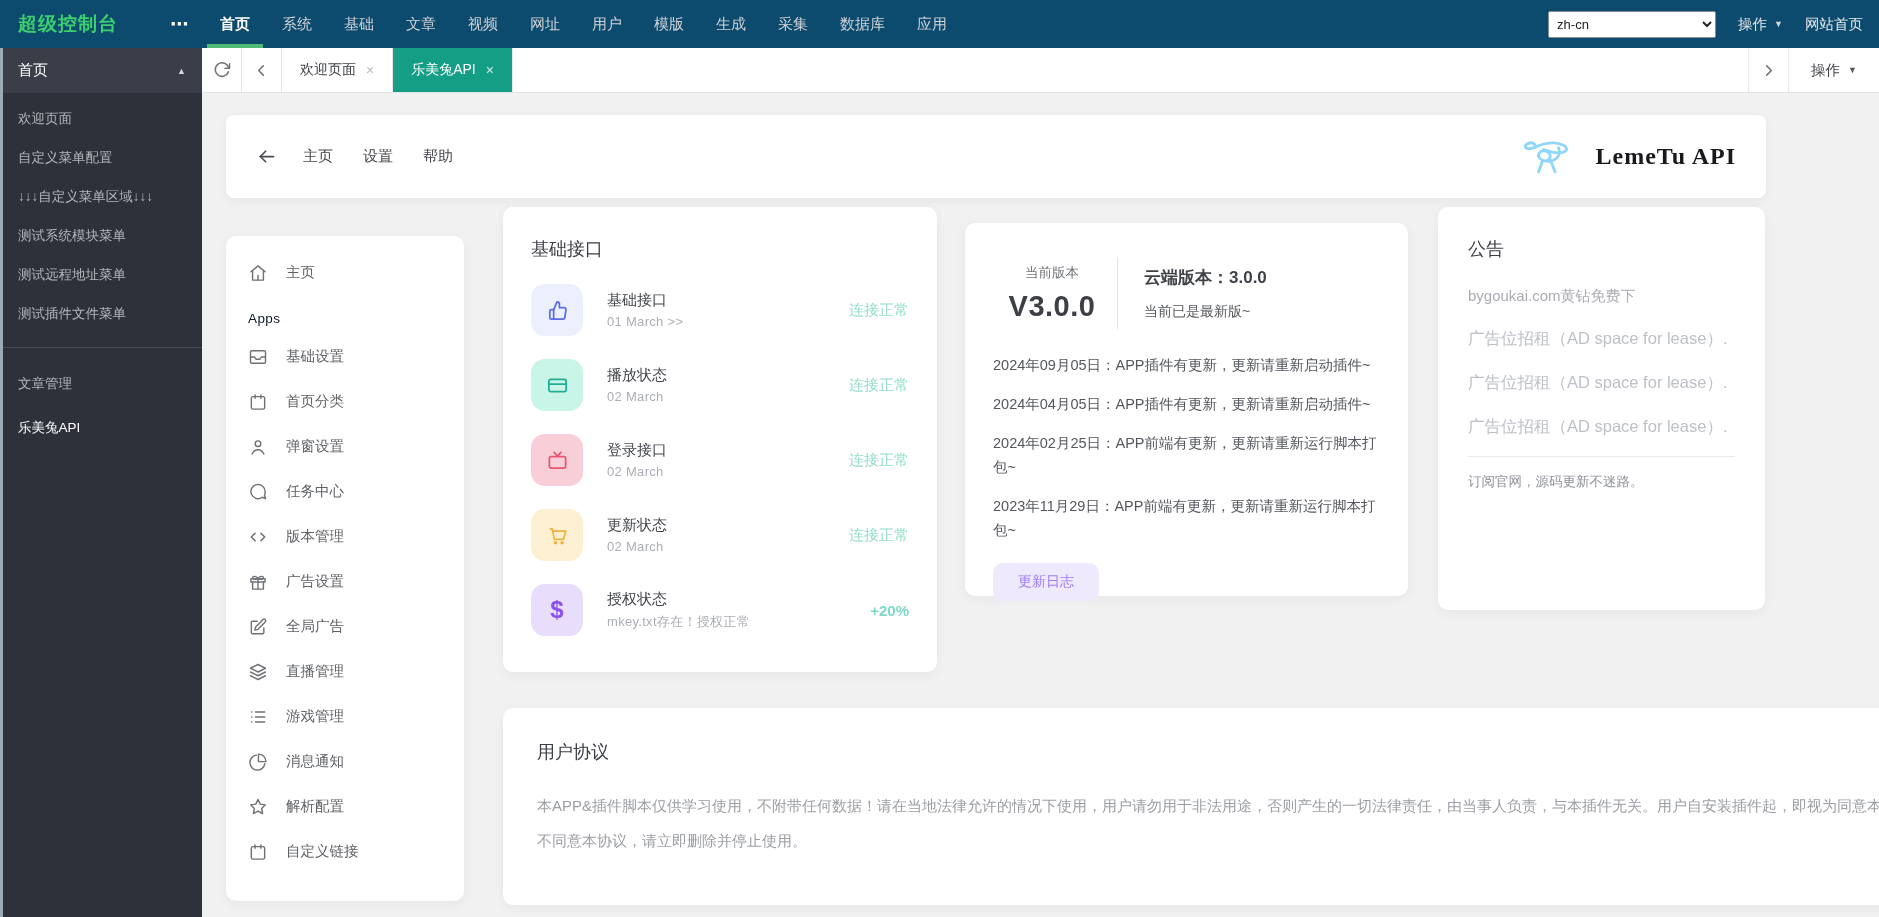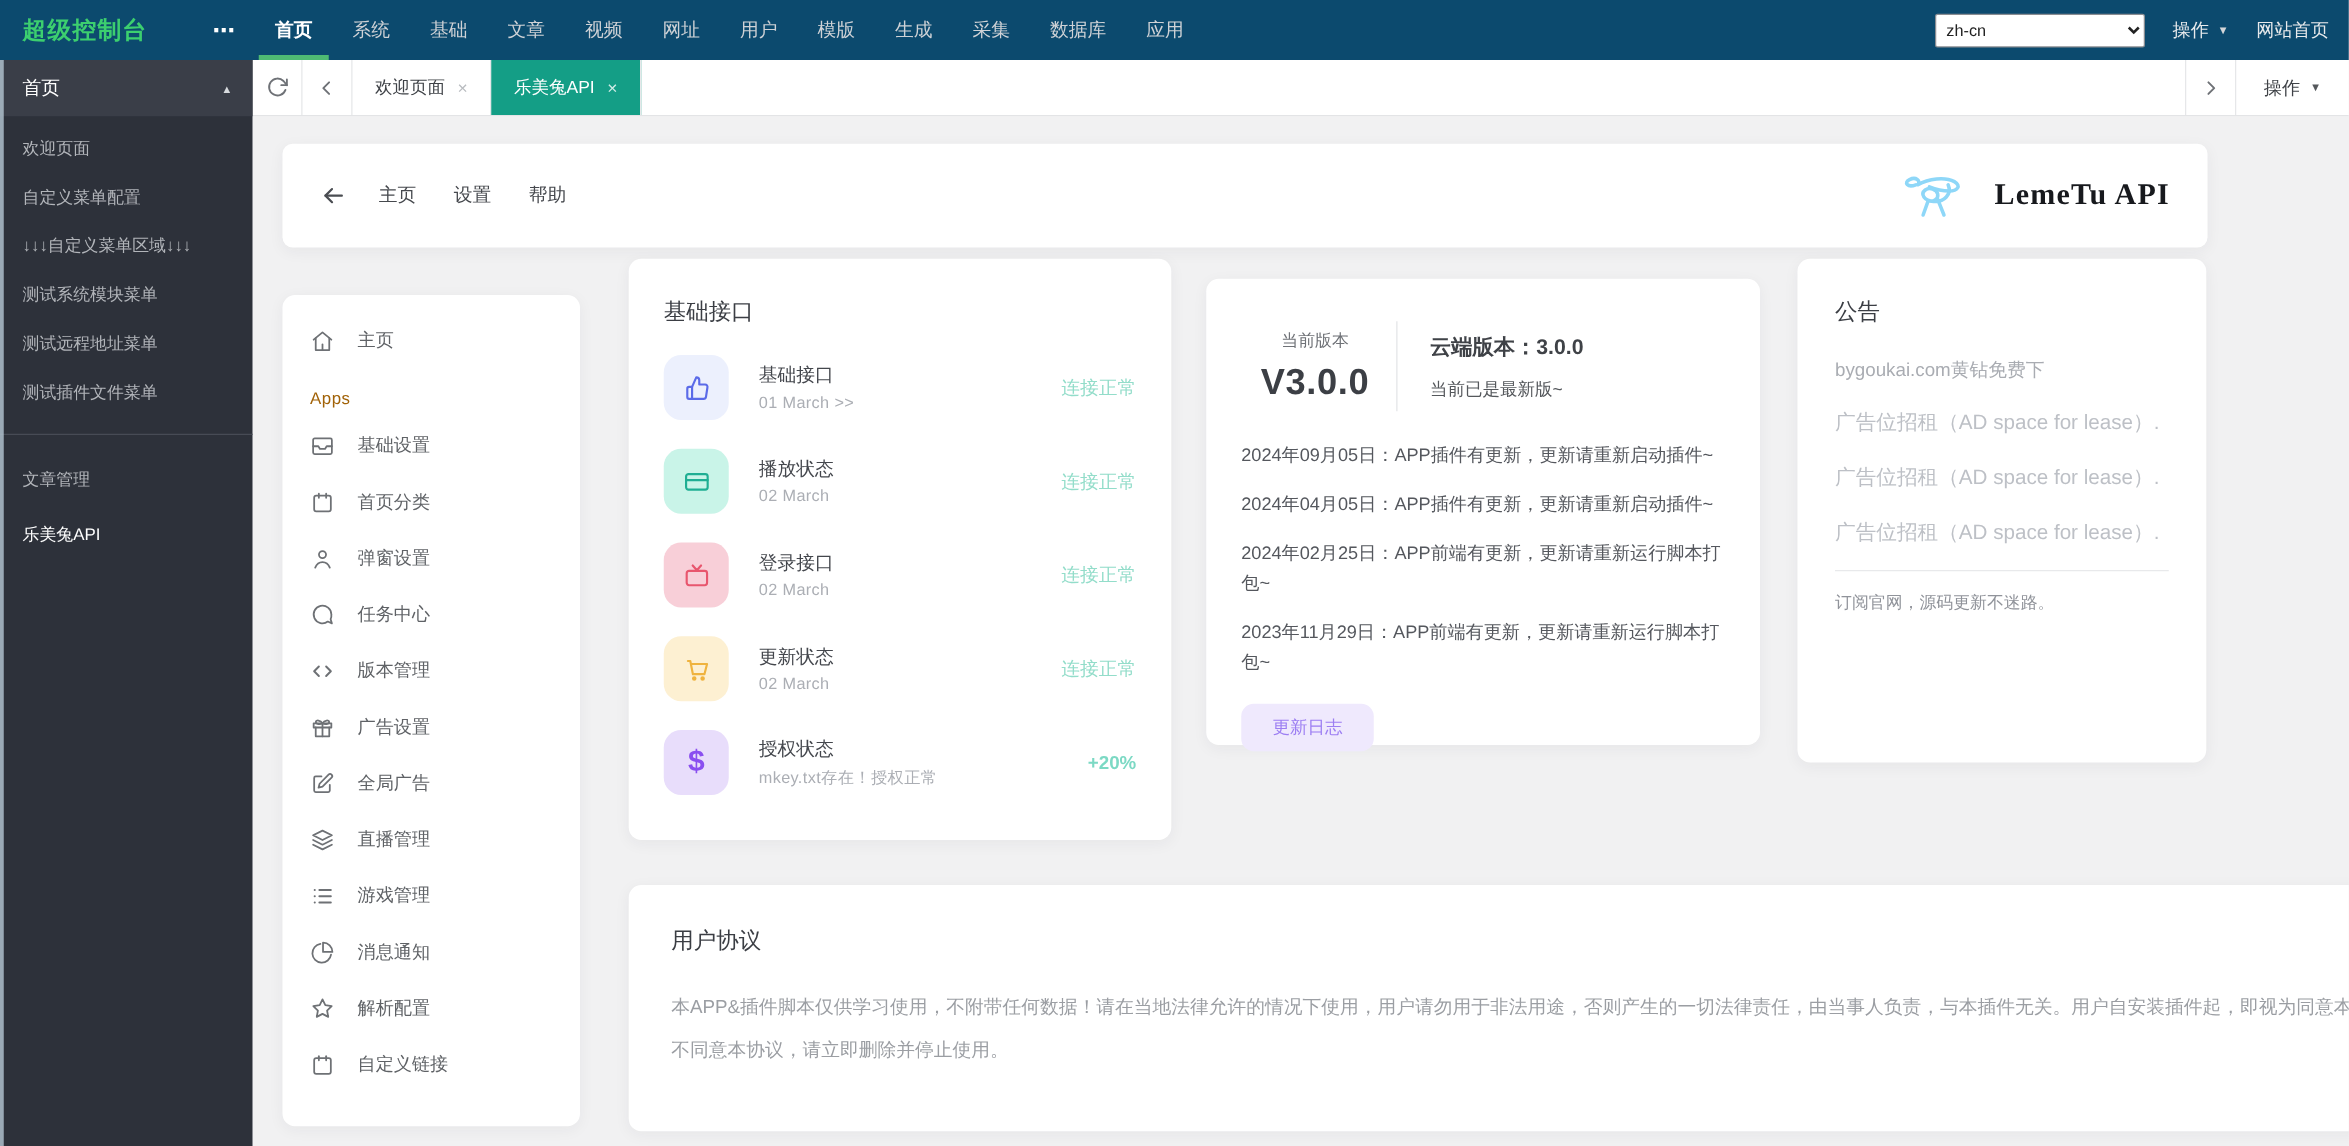--- a/index.html
+++ b/index.html
@@ -73,21 +73,21 @@
   .hdr-menu { display:flex; gap:30px; }
   .hdr-menu-item { font-size:15px; color:#46494e; cursor:pointer; }
   .hdr-brand { margin-left:auto; display:flex; align-items:center; gap:23px; }
   .hdr-brand .brand-text { font-family:"Liberation Serif","DejaVu Serif",serif;
     font-weight:bold; font-size:24px; color:#17191d; letter-spacing:1px; }
 
   .sidenav-card { left:24px; top:143px; width:238px; height:665px; padding:14px 0; }
   .snav-item { height:45px; display:flex; align-items:center; gap:18px; padding:0 22px;
     font-size:14.5px; color:#5f6266; cursor:pointer; }
   .snav-item .ic { color:#6e7175; display:flex; }
-  .snav-section { padding:16px 22px 8px; font-size:13.5px; color:#a16207;
+  .snav-section { padding:16px 22px 8px; font-size:13.5px; color:#0f172a;
     letter-spacing:.4px; }
 
   .dash-card { left:301px; top:114px; width:434px; height:465px; padding:30px 28px; }
   .card-title { font-size:18px; color:#3b3e44; }
   .dash-row { display:flex; align-items:center; margin-top:23px; cursor:default; }
   .tile { width:52px; height:52px; border-radius:14px; display:flex;
     align-items:center; justify-content:center; margin-right:24px; }
   .tile .ic { display:flex; }
   .dash-name { font-size:15px; color:#44474d; margin-bottom:4px; }
   .dash-sub { font-size:13px; color:#abaeb4; letter-spacing:.3px; }

